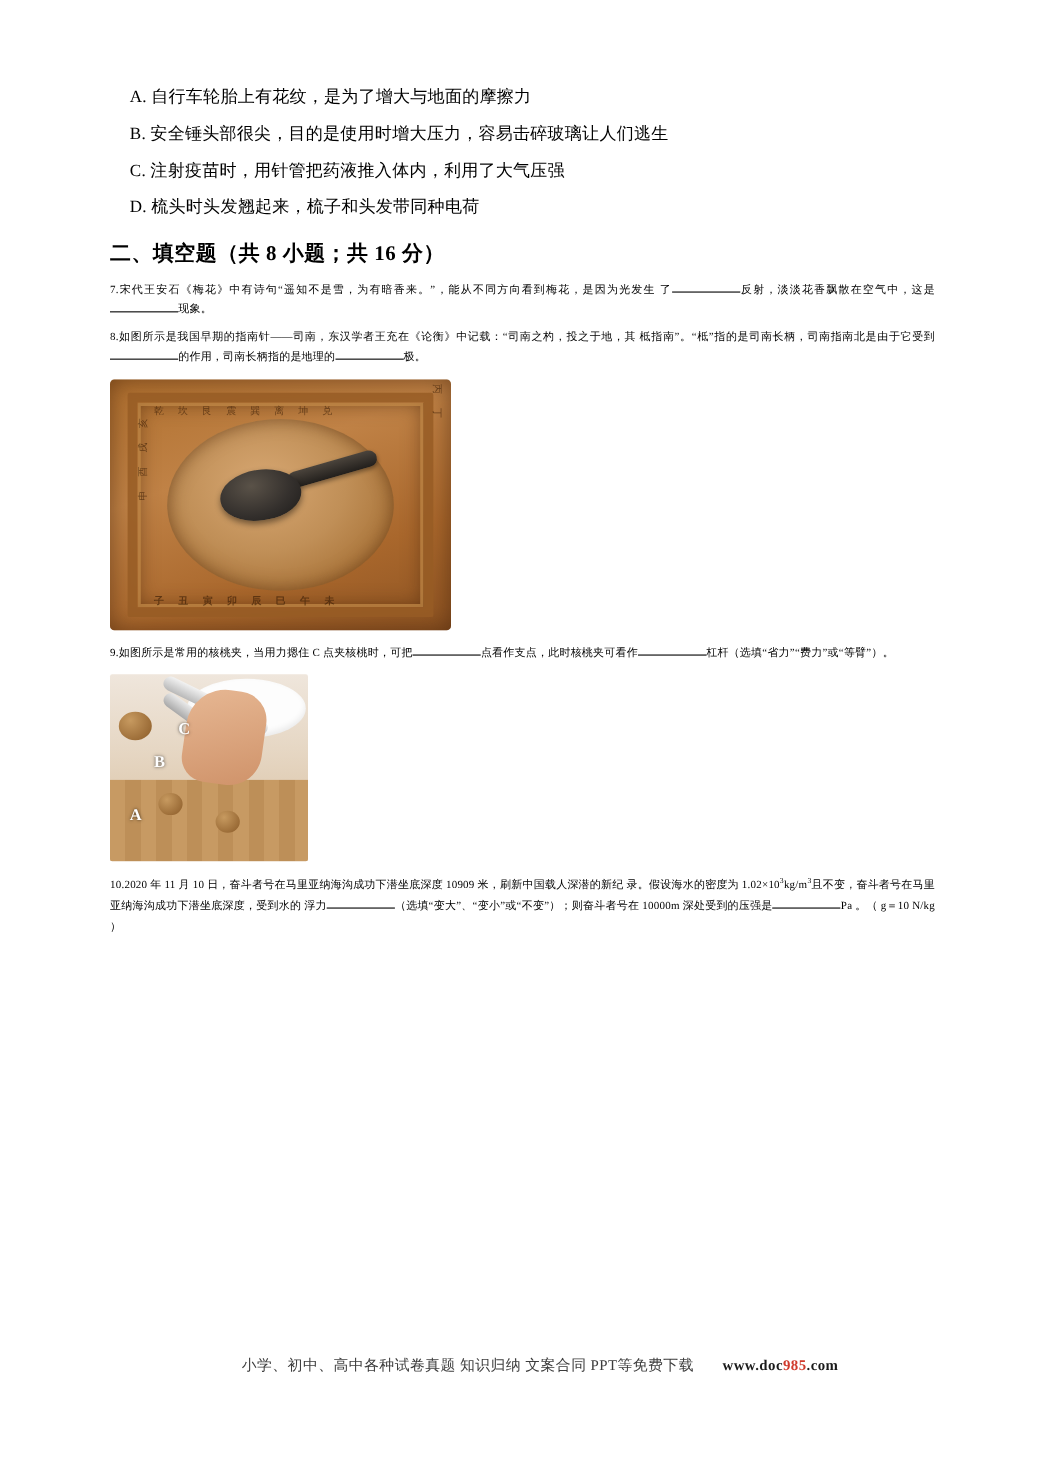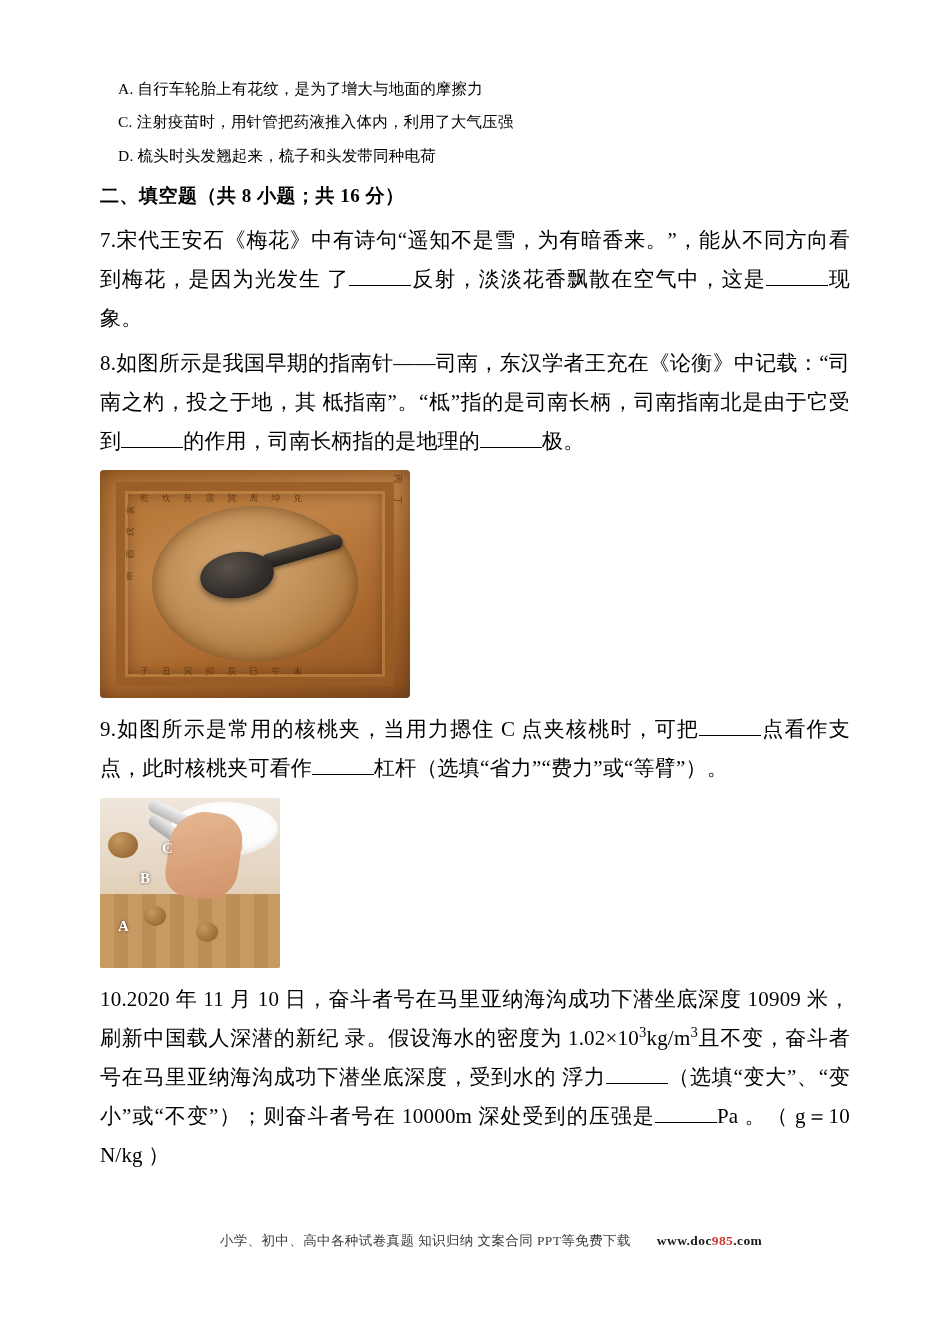--- a/index.html
+++ b/index.html
@@ -28,21 +28,21 @@
     margin: 0 0 11px 18px;
     letter-spacing: 0.2px;
   }
   .section-head {
     font-size: 19px;
     font-weight: bold;
     margin: 16px 0 12px 0;
     letter-spacing: 0.5px;
   }
   .q {
-    font-size: 21px;
+    font-size: 10px;
     line-height: 1.85;
     margin: 0 0 6px 0;
     text-align: justify;
     letter-spacing: 0.2px;
   }
   .q .blank {
     display: inline-block;
     border-bottom: 1px solid #000;
     min-width: 62px;
     height: 0.95em;
@@ -100,21 +100,21 @@
   }
   .sinan .glyph-row {
     position: absolute;
     font-family: "DejaVu Sans", sans-serif;
     font-size: 9px;
     color: rgba(60,30,6,0.65);
     letter-spacing: 5px;
     white-space: nowrap;
   }
   .gr-top { left: 40px; top: 22px; }
-  .gr-bot { left: 40px; bottom: 20px; }
+  .gr-bot { left: 40px; bottom: 20px; font-weight: bold; }
   .gr-left { left: 24px; top: 110px; transform: rotate(-90deg); transform-origin: left top; }
   .gr-right { right: 6px; top: 40px; transform: rotate(90deg); transform-origin: right top; }
 
   
   .nut {
     position: relative;
     width: 180px;
     height: 170px;
     background: linear-gradient(180deg,#efe6dc 0%, #e6d7c4 40%, #d7bd9b 100%);
     border-radius: 2px;
@@ -219,20 +219,21 @@
   .footer-inner { display:inline-block; }
   .footer-left { margin-right: 26px; }
   sup { font-size: 0.7em; vertical-align: super; }
 </style>
 </head>
 <body>
 
 <div class="page">
 
   <div class="choice">A. 自行车轮胎上有花纹，是为了增大与地面的摩擦力</div>
+  <div class="choice">B. 安全锤头部很尖，目的是使用时增大压力，容易击碎玻璃让人们逃生</div>
   <div class="choice">C. 注射疫苗时，用针管把药液推入体内，利用了大气压强</div>
   <div class="choice">D. 梳头时头发翘起来，梳子和头发带同种电荷</div>
 
   <div class="section-head">二、填空题（共 8 小题；共 16 分）</div>
 
   <div class="q">
     <span>7.宋代王安石《梅花》中有诗句“遥知不是雪，为有暗香来。”，能从不同方向看到梅花，是因为光发生</span>
     <span>了</span><span class="blank"></span><span>反射，淡淡花香飘散在空气中，这是</span><span class="blank"></span><span>现象。</span>
   </div>
 

